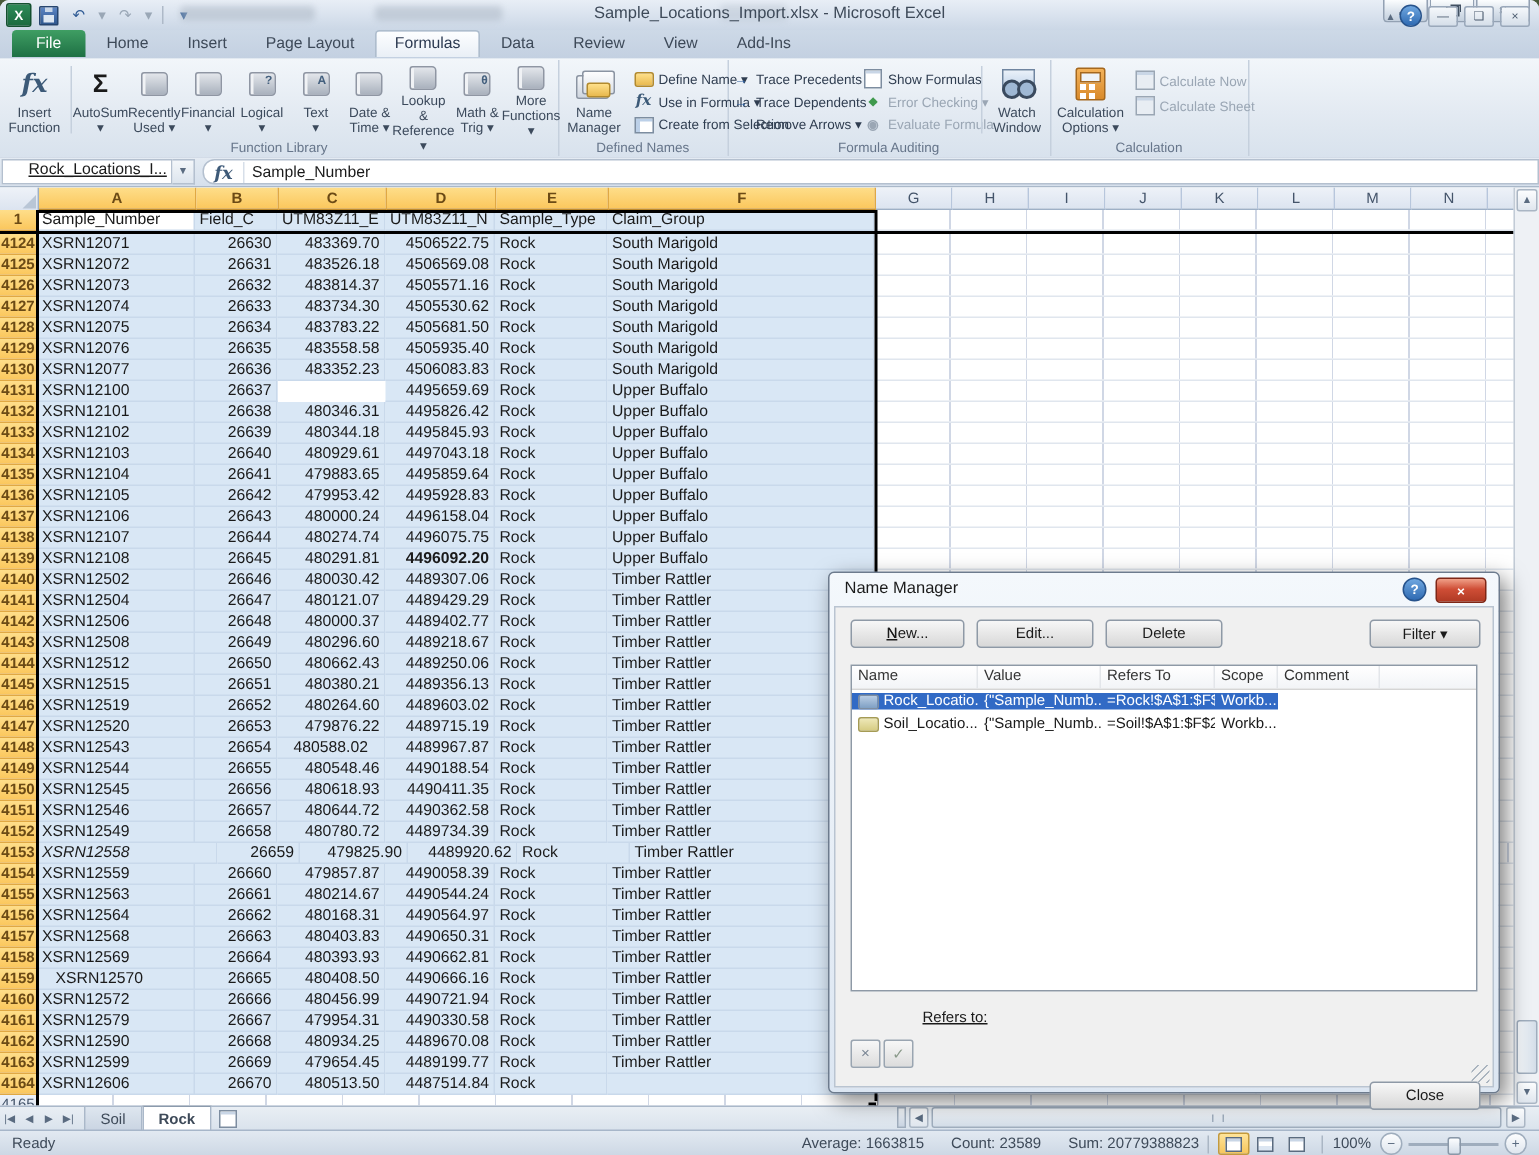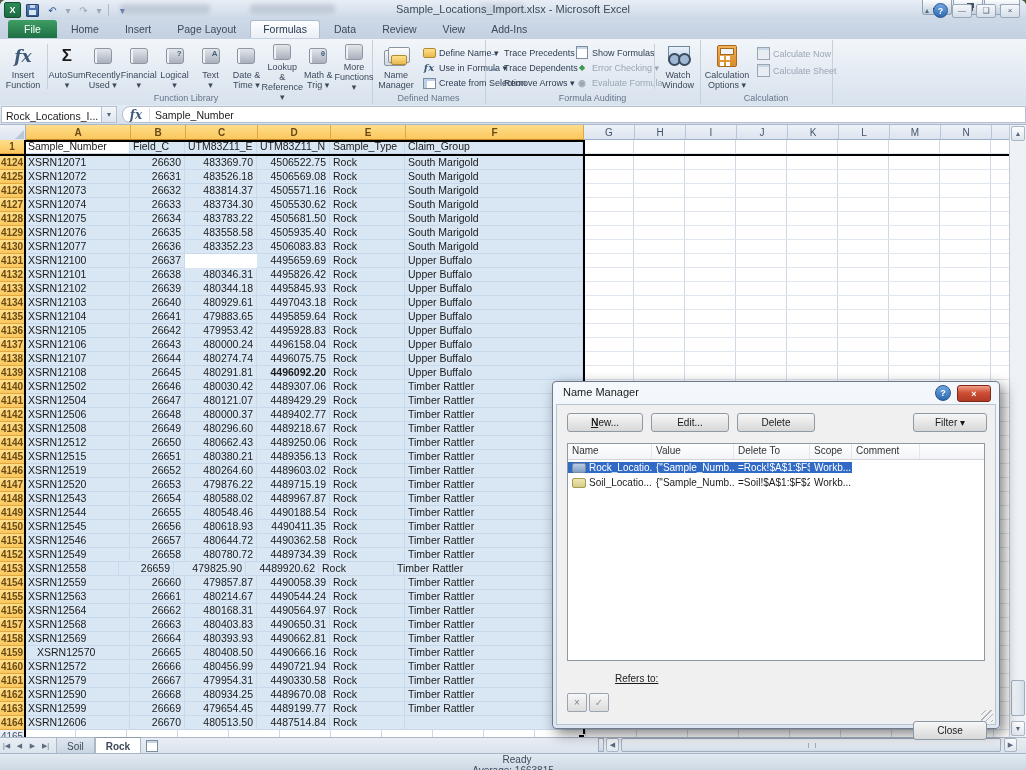--- a/index.html
+++ b/index.html
@@ -80,22 +80,22 @@
   .ww-ico .o1{left:2px;} .ww-ico .o2{left:12px;}
   .calc-ico{width:18px;height:20px;background:linear-gradient(#f3b25a,#d98a2b);border:1px solid #a5681e;border-radius:2px;position:relative;}
   .calc-ico::before{content:"";position:absolute;left:2px;top:2px;right:2px;height:5px;background:#eef3f8;border:1px solid #a5681e;}
   .calc-ico::after{content:"";position:absolute;left:2px;top:10px;width:4px;height:4px;background:#fff;
     box-shadow:6px 0 0 #fff,0 6px 0 #fff,6px 6px 0 #fff;}
   .csheet{width:11px;height:11px;background:#e8edf3;border:1px solid #9aa6b4;box-shadow:inset 0 2px 0 #c9d6e6;}
 
   
   .fbar{position:absolute;left:0;top:105px;right:0;height:19px;background:linear-gradient(#e4ebf3,#d6e0ec);
     border-bottom:1px solid #aab8c9;display:flex;align-items:stretch;}
-  .namebox{width:95px;background:#fff;border:1px solid #b4c0cf;margin:1px 0 1px 1px;display:flex;align-items:flex-end;
-    padding-left:4px;white-space:nowrap;overflow:hidden;}
+  .namebox{width:95px;background:#fff;border:1px solid #b4c0cf;margin:1px 0 1px 1px;display:flex;align-items:flex-start;
+    padding-left:17px;white-space:nowrap;overflow:hidden;text-decoration:underline;}
   .nb-drop{width:14px;background:linear-gradient(#f4f7fa,#dde5ee);border:1px solid #b4c0cf;border-left:none;margin:1px 0;
     display:flex;align-items:center;justify-content:center;color:#5a6b80;font-size:7px;}
   .fx-zone{flex:1;background:#fff;border:1px solid #b4c0cf;border-radius:8px 0 0 8px;margin:1px 0;display:flex;align-items:center;}
   .fxsym{width:26px;text-align:center;font-family:"DejaVu Serif",serif;font-style:italic;font-weight:bold;color:#3e5a78;
     border-right:1px solid #d7dfe9;font-size:12px;}
   .ftext{padding-left:5px;}
 
   
   .grid{position:absolute;left:0;top:125px;width:1010px;height:612px;background:#fff;overflow:hidden;}
   .hdr-row{position:absolute;left:0;top:0;height:15px;display:flex;width:1010px;}
@@ -136,21 +136,21 @@
   .hscroll{position:absolute;left:606px;top:738px;width:412px;height:14px;}
   .hbtn{position:absolute;top:0;width:13px;height:14px;background:linear-gradient(#fcfdfe,#dfe6ee);border:1px solid #aab6c4;
     border-radius:2px;display:flex;align-items:center;justify-content:center;font-size:7px;color:#5a6b80;box-sizing:border-box;}
   .hthumb{position:absolute;top:0;height:14px;background:linear-gradient(#f5f8fb,#d3dde8);border:1px solid #9fadbd;border-radius:2px;box-sizing:border-box;}
   .hthumb::after{content:"";position:absolute;left:50%;top:4px;width:6px;height:5px;margin-left:-3px;
     border-left:1px solid #9fadbd;border-right:1px solid #9fadbd;}
   .split{position:absolute;left:598px;top:738px;width:6px;height:14px;background:linear-gradient(#f5f8fb,#c9d4e2);border:1px solid #9fadbd;box-sizing:border-box;}
 
   
   .statusbar{position:absolute;left:0;top:753px;right:0;height:17px;background:linear-gradient(#e2e9f1,#ccd7e4);
-    border-top:1px solid #a7b6c9;display:flex;align-items:center;font-size:10px;color:#3e4a59;flex-direction:column;}
+    border-top:1px solid #a7b6c9;display:flex;align-items:center;font-size:10px;color:#3e4a59;}
   .stat-sep{width:1px;height:12px;background:#aab6c4;margin:0 6px;}
   .viewbtn{width:19px;height:13px;display:flex;align-items:center;justify-content:center;border:1px solid transparent;border-radius:2px;}
   .viewbtn.on{background:linear-gradient(#ffe49a,#f6c65c);border-color:#c49a3c;}
   .vmini{width:9px;height:8px;border:1px solid #5a6b7f;background:#fff;box-shadow:inset 0 2px 0 #c9d6e6;}
   .vmini.b2{background:linear-gradient(#fff 60%,#dce6f2 60%);}
   .zoomtrack{width:60px;height:2px;background:#9fadbd;position:relative;margin:0 4px;}
   .zoomtrack .tick{position:absolute;left:50%;top:-2px;width:1px;height:6px;background:#8a98a8;}
   .zoomtrack .zthumb{position:absolute;left:50%;top:-4px;width:7px;height:10px;margin-left:-4px;
     background:linear-gradient(#fcfdfe,#d3dde8);border:1px solid #8a98a8;border-radius:2px;}
   .zbtn{width:13px;height:13px;border-radius:50%;border:1px solid #9fadbd;background:linear-gradient(#fcfdfe,#dfe6ee);
@@ -737,21 +737,21 @@
           <div class="cell num" style="width: 72px;">479876.22</div>
           <div class="cell num" style="width: 73px;">4489715.19</div>
           <div class="cell" style="width: 75px;">Rock</div>
           <div class="cell" style="width: 178px;">Timber Rattler</div>
           <div class="rest" style="width: 427px;"></div>
         </div>
         <div class="grow">
           <div class="rowhdr sel">4148</div>
           <div class="cell" style="width: 105px;">XSRN12543</div>
           <div class="cell num" style="width: 55px;">26654</div>
-          <div class="cell num" style="width: 72px;">480588.02</div>
+          <div class="cell num" style="width: 72px; text-align: center;">480588.02</div>
           <div class="cell num" style="width: 73px;">4489967.87</div>
           <div class="cell" style="width: 75px;">Rock</div>
           <div class="cell" style="width: 178px;">Timber Rattler</div>
           <div class="rest" style="width: 427px;"></div>
         </div>
         <div class="grow">
           <div class="rowhdr sel">4149</div>
           <div class="cell" style="width: 105px;">XSRN12544</div>
           <div class="cell num" style="width: 55px;">26655</div>
           <div class="cell num" style="width: 72px;">480548.46</div>
@@ -785,21 +785,21 @@
           <div class="cell" style="width: 105px;">XSRN12549</div>
           <div class="cell num" style="width: 55px;">26658</div>
           <div class="cell num" style="width: 72px;">480780.72</div>
           <div class="cell num" style="width: 73px;">4489734.39</div>
           <div class="cell" style="width: 75px;">Rock</div>
           <div class="cell" style="width: 178px;">Timber Rattler</div>
           <div class="rest" style="width: 427px;"></div>
         </div>
         <div class="grow">
           <div class="rowhdr sel">4153</div>
-          <div class="cell" style="width: 94px;">XSRN12558</div>
+          <div class="cell" style="width: 120px; font-style: italic;">XSRN12558</div>
           <div class="cell num" style="width: 55px;">26659</div>
           <div class="cell num" style="width: 72px;">479825.90</div>
           <div class="cell num" style="width: 73px;">4489920.62</div>
           <div class="cell" style="width: 75px;">Rock</div>
           <div class="cell" style="width: 178px;">Timber Rattler</div>
           <div class="rest" style="width: 427px;"></div>
         </div>
         <div class="grow">
           <div class="rowhdr sel">4154</div>
           <div class="cell" style="width: 105px;">XSRN12559</div>
@@ -994,21 +994,21 @@
           <span>Delete</span>
         </div>
       <div class="dbtn" style="left:356px;top:8px;width:74px;">
           <span>Filter ▾</span>
         </div>
 
       <div class="nmlist">
         <div class="nmhdr">
             <div class="hc" style="width: 84px;">Name</div>
             <div class="hc" style="width: 82px;">Value</div>
-            <div class="hc" style="width: 76px;">Delete To</div>
+            <div class="hc" style="width: 76px;">Refers To</div>
             <div class="hc" style="width: 42px;">Scope</div>
             <div class="hc" style="width: 68px;">Comment</div>
           </div>
         <div>
             <div class="nmrow sel">
               <div class="rc hl" style="width: 84px; display: flex; align-items: center; padding-left: 0px;">
                 <span class="nmtag blue"></span>
                 <span>Rock_Locatio...</span>
               </div>
               <div class="rc hl" style="width: 82px;">{"Sample_Numb...</div>

